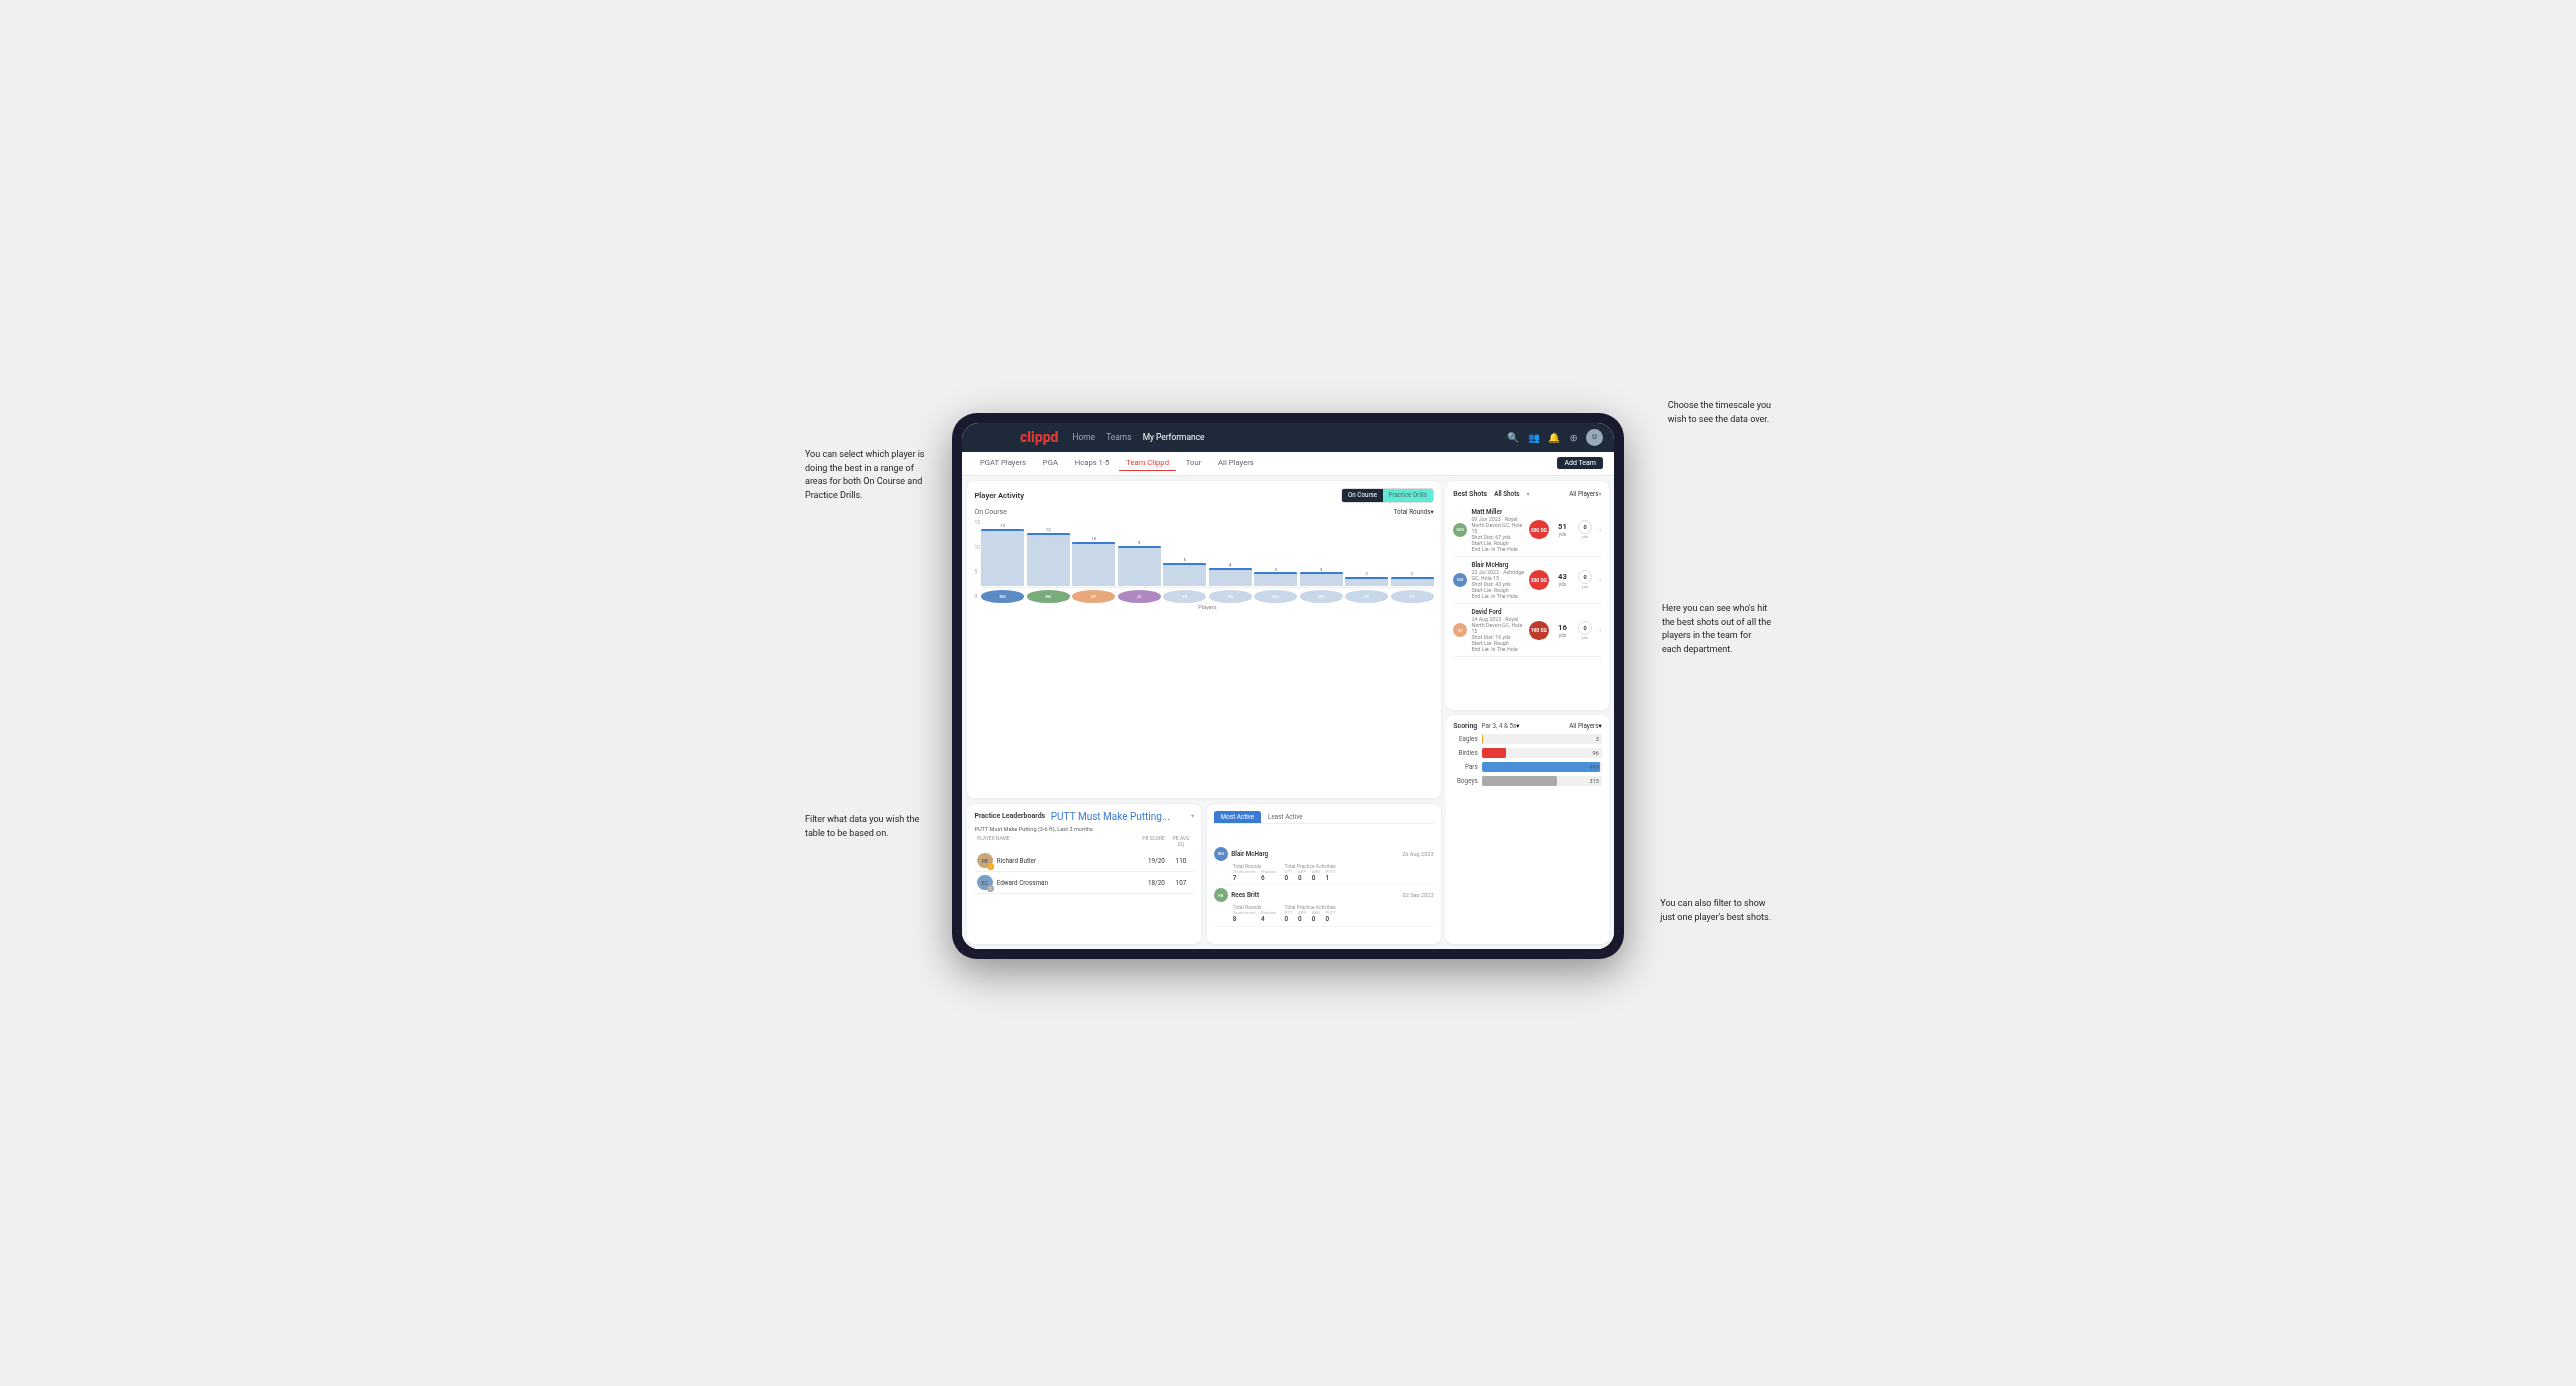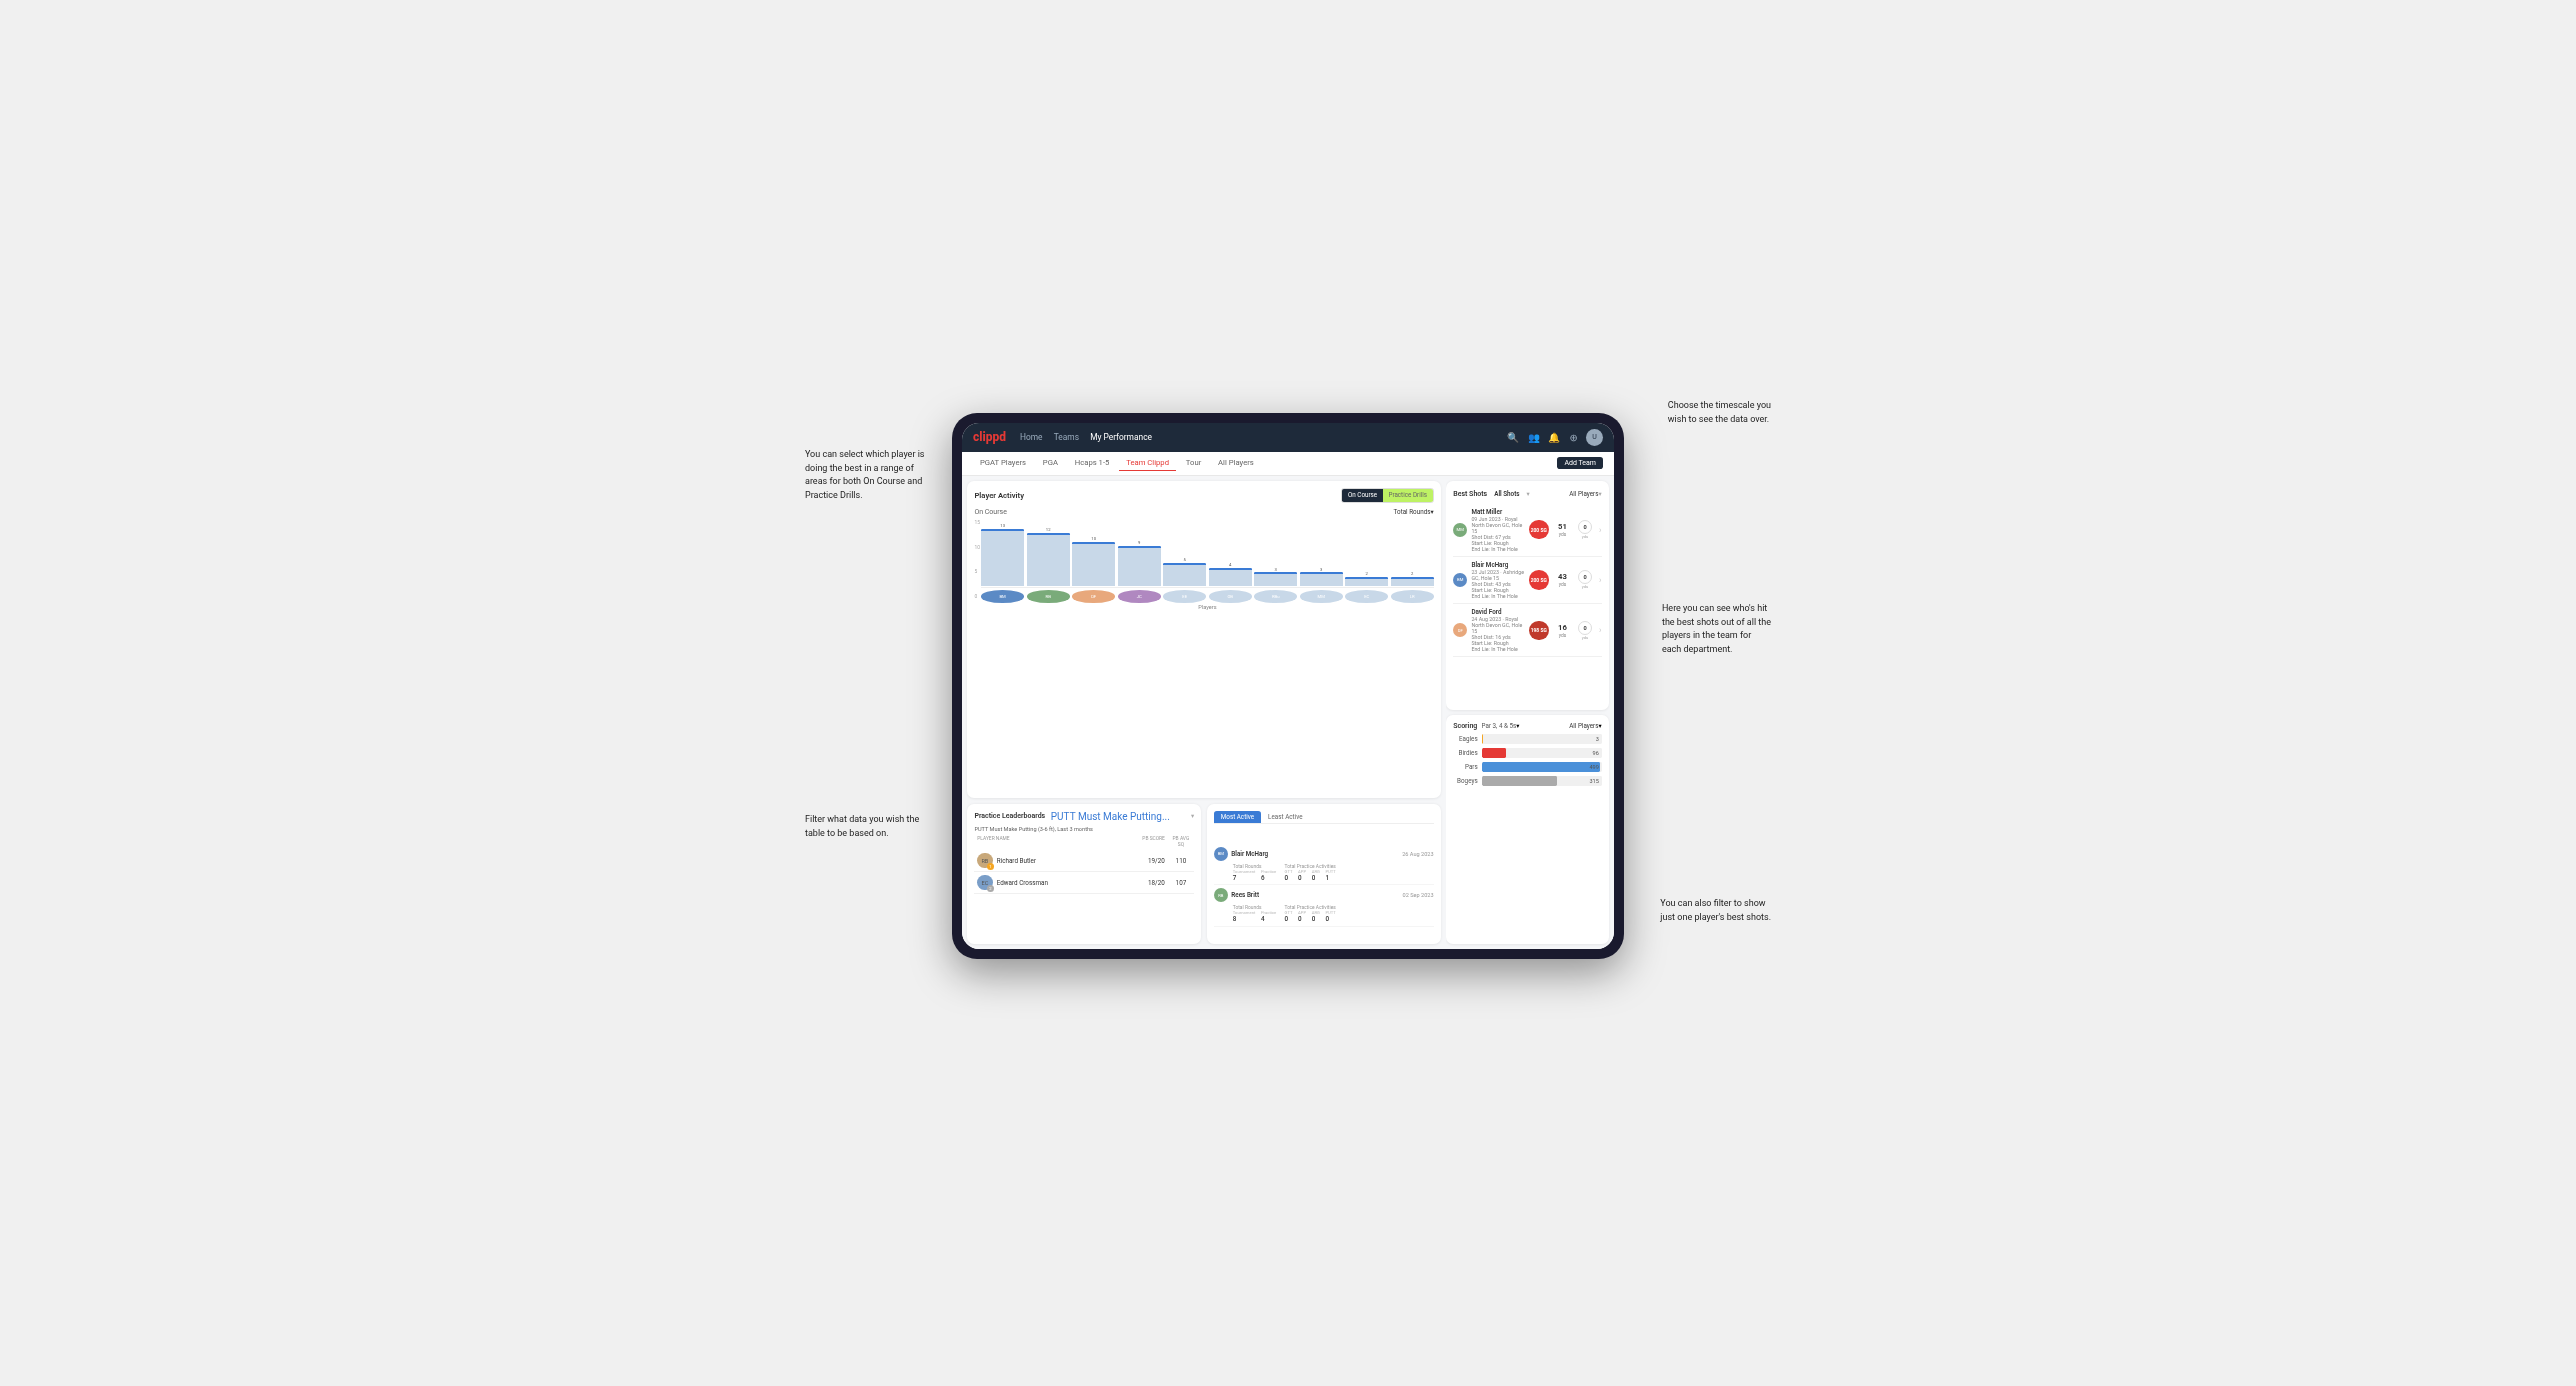--- a/index.html
+++ b/index.html
@@ -86,22 +86,23 @@
       background: #1e2a3a;
       display: flex;
       align-items: center;
       padding: 0 11.2px;
       height: 29px;
       flex-shrink: 0;
     }
     .nav-logo {
       color: #e53935;
       font-weight: 800;
-      font-size: 12px;
+      font-size: 14px;
       margin-right: 14px;
+      margin-left: 47px;
     }
     .nav-links {
       display: flex;
       gap: 11.2px;
       flex: 1;
     }
     .nav-link {
       color: #9ab;
       font-size: 8.4px;
       cursor: pointer;
@@ -275,21 +276,21 @@
       display: flex;
       border: 0.7px solid #ddd;
       border-radius: 2.8px;
       overflow: hidden;
     }
     .toggle-btn {
       font-size: 6.3px;
       padding: 2.1px 5.6px;
       cursor: pointer;
       color: #666;
-      background: #bef264;
+      background: #5eead4;
     }
     .toggle-btn.active {
       background: #1e2a3a;
       color: #fff;
     }
 
     .chart-section-header {
       display: flex;
       align-items: center;
       margin-bottom: 2.8px;

